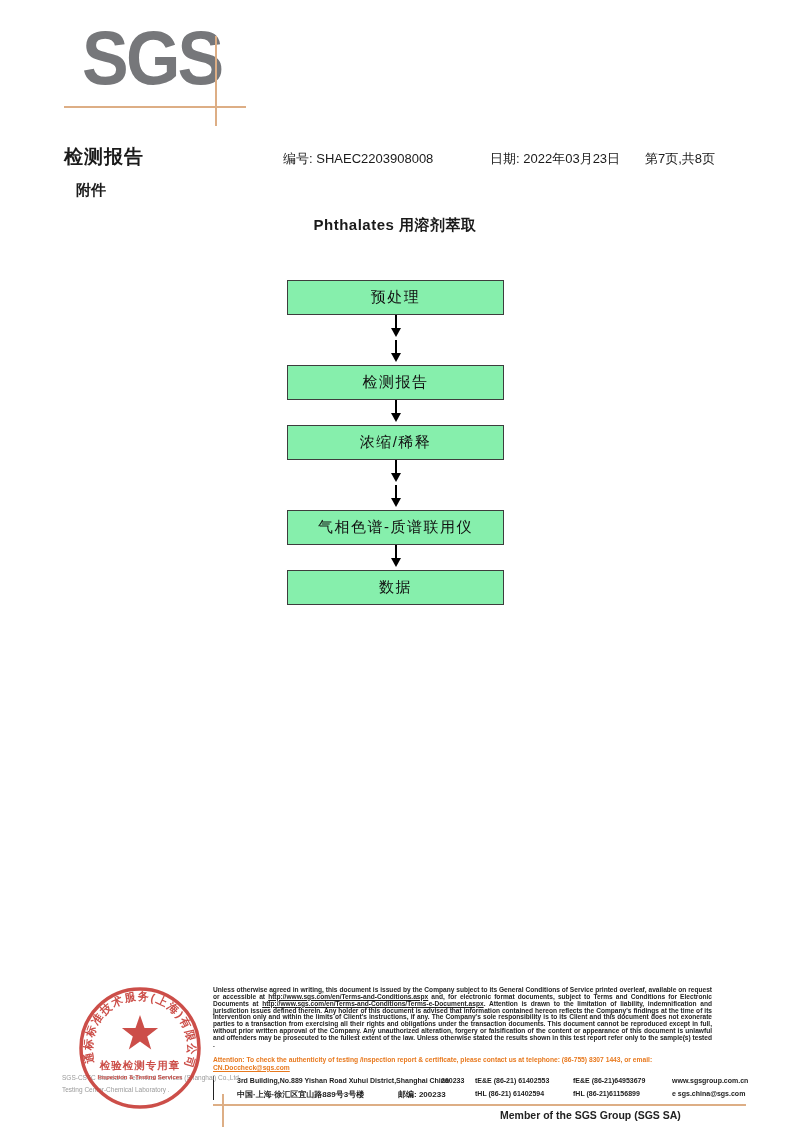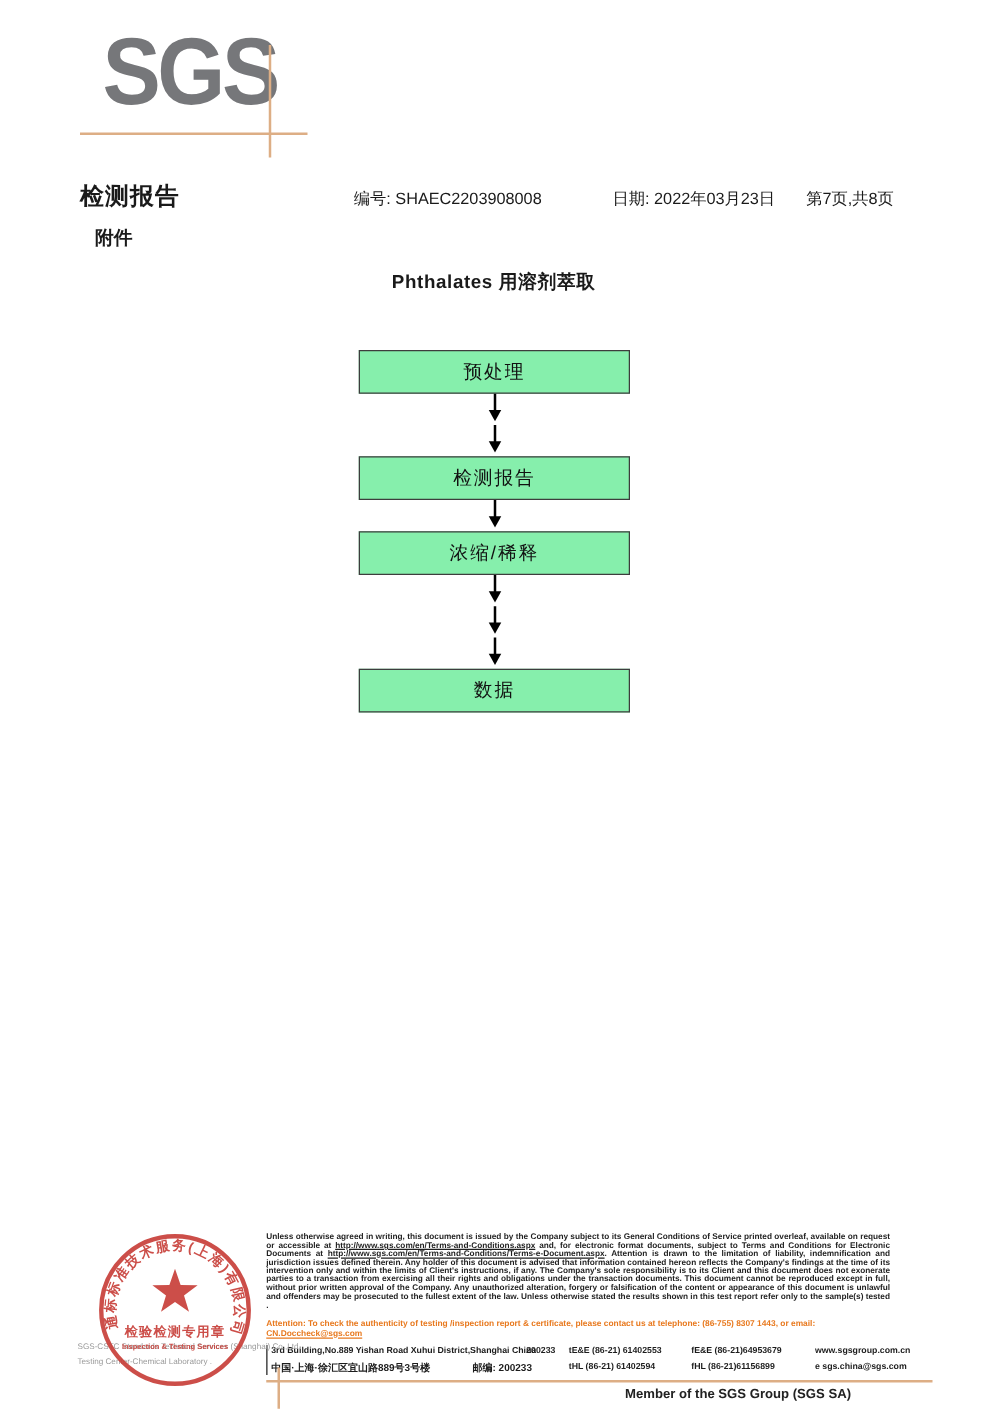--- a/index.html
+++ b/index.html
@@ -44,21 +44,21 @@
     font-size:6.6px; line-height:6.85px; font-weight:bold;
     text-align:justify; color:#1f1f1f;
   }
   .disclaimer .url { text-decoration:underline; color:inherit; }
   .attention {
     position:absolute; left:213px; top:1056px; width:499px;
     font-size:6.7px; line-height:7.6px; font-weight:bold; color:#e8791e;
   }
   .attention .url { text-decoration:underline; color:inherit; }
   .addr-divider { position:absolute; left:213px; top:1076px; width:1px; height:24px; background:#222; }
-  .addr { position:absolute; font-size:7px; font-weight:bold; color:#1c1c1c; white-space:nowrap; }
+  .addr { position:absolute; font-size:7px; font-weight:bold; color:#1c1c1c; white-space:nowrap;margin-left:20px; }
   .addr-cn { font-size:8px; }
   .bottom-hline { position:absolute; left:213px; top:1104px; width:533px; height:2px; background:#ddae85; }
   .bottom-vline { position:absolute; left:222px; top:1094px; width:2px; height:33px; background:#ddae85; }
   .member { position:absolute; left:500px; top:1109px; width:246px; text-align:left; font-size:10.5px; font-weight:600; color:#222; }
   .company-gray { position:absolute; left:62px; font-size:6.5px; color:#9a9a9a; white-space:nowrap; }
   .company-gray-1 { top:1074px; }
   .company-gray-2 { top:1086px; }
   
   .stamp { position:absolute; left:76px; top:984px; width:128px; height:128px; opacity:0.92; }
 </style>
@@ -102,20 +102,21 @@
       </div>
     <div class="flow-box">浓缩/稀释</div>
     <div class="flow-arrow">
         <div class="shaft"></div>
         <div class="head"></div>
       </div>
     <div class="flow-arrow">
         <div class="shaft"></div>
         <div class="head"></div>
       </div>
+    <div class="flow-box">气相色谱-质谱联用仪</div>
     <div class="flow-arrow">
         <div class="shaft"></div>
         <div class="head"></div>
       </div>
     <div class="flow-box">数据</div>
   </div>
 
   <div class="disclaimer">
     <span>Unless otherwise agreed in writing, this document is issued by the Company subject to its General Conditions of Service printed overleaf, available on request or accessible at </span><span class="url">http://www.sgs.com/en/Terms-and-Conditions.aspx</span><span> and, for electronic format documents, subject to Terms and Conditions for Electronic Documents at </span><span class="url">http://www.sgs.com/en/Terms-and-Conditions/Terms-e-Document.aspx</span><span>. Attention is drawn to the limitation of liability, indemnification and jurisdiction issues defined therein. Any holder of this document is advised that information contained hereon reflects the Company's findings at the time of its intervention only and within the limits of Client's instructions, if any. The Company's sole responsibility is to its Client and this document does not exonerate parties to a transaction from exercising all their rights and obligations under the transaction documents. This document cannot be reproduced except in full, without prior written approval of the Company. Any unauthorized alteration, forgery or falsification of the content or appearance of this document is unlawful and offenders may be prosecuted to the fullest extent of the law. Unless otherwise stated the results shown in this test report refer only to the sample(s) tested .</span>
   </div>

